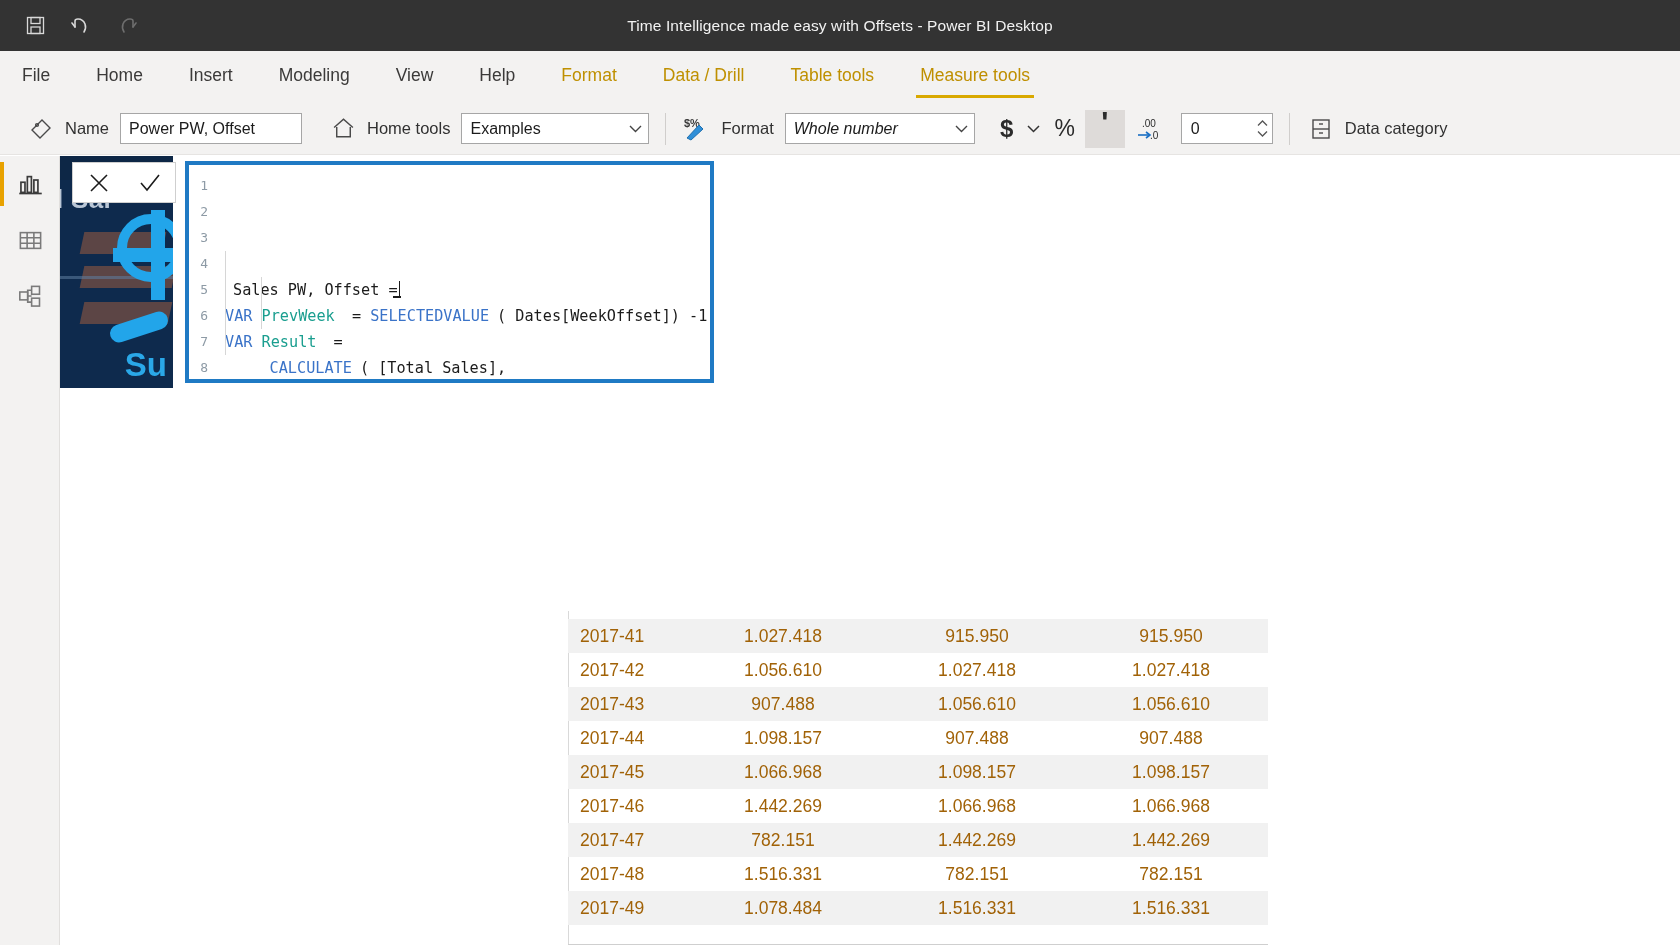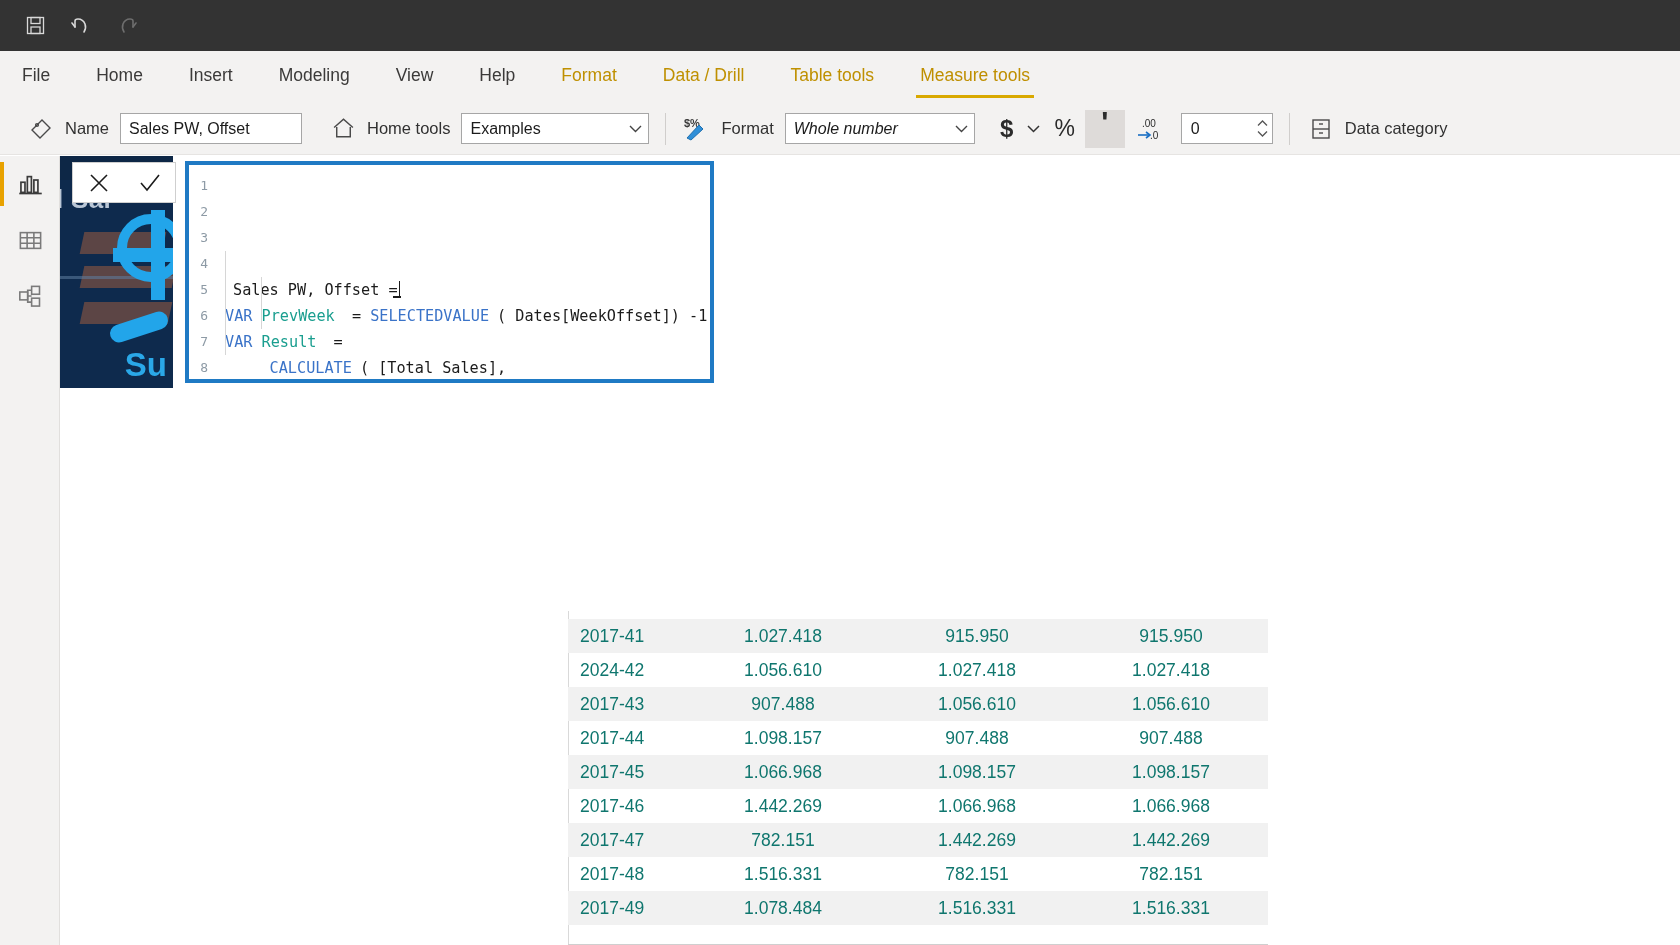--- a/index.html
+++ b/index.html
@@ -262,21 +262,21 @@
   .table-visual {
     position: absolute;
     left: 508px; top: 409px;
     width: 700px; height: 380px;
     overflow: hidden;
     background: #ffffff;
   }
   .tv-inner { position: absolute; left: 0; top: -14px; width: 700px; }
   .trow {
     display: flex; height: 34px; align-items: center;
-    font-size: 17.5px; color: #0f766e;
+    font-size: 17.5px; color: #a16207;
   }
   .trow.alt { background: #f1f1f1; }
   .tc { padding: 0 10px; }
   .tc.k { width: 118px; text-align: left; padding-left: 12px; }
   .tc.v { width: 194px; text-align: center; }
   .tv-leftline {
     position: absolute; left: 0; top: 0; bottom: 0;
     width: 1px; background: #d9d9d9;
   }
   .tv-bottomline {
@@ -303,20 +303,21 @@
           <path d="M5 11 L2 7"></path>
         </svg>
       </div>
       <div class="qat-btn">
         <svg width="22" height="19" viewBox="0 0 22 19" fill="none" stroke="#6e6e6e" stroke-width="1.6" stroke-linecap="round">
           <path d="M17 11 L17 5 Q17 3 14 3 Q9 3 7 8 Q5.5 12 8 16"></path>
           <path d="M17 11 L20 7"></path>
         </svg>
       </div>
     </div>
+    <div class="title-text">Time Intelligence made easy with Offsets - Power BI Desktop</div>
   </div>
 
   <div class="ribbon-tabs">
     <div class="rtab">File</div>
     <div class="rtab">Home</div>
     <div class="rtab">Insert</div>
     <div class="rtab">Modeling</div>
     <div class="rtab">View</div>
     <div class="rtab">Help</div>
     <div class="rtab ctx">Format</div>
@@ -328,21 +329,21 @@
   <div class="measure-bar">
 
     <div class="grp">
       <div class="mi-icon">
         <svg width="24" height="24" viewBox="0 0 24 24" fill="none" stroke="#4a4a4a" stroke-width="1.4">
           <path d="M13 3 L21 11 L11 21 L3 13 Z"></path>
           <circle cx="8" cy="8" r="1.4"></circle>
         </svg>
       </div>
       <div class="mi-label">Name</div>
-      <div class="txtbox name" title="Measure name">Sales PW, Offset</div>
+      <div class="txtbox name" title="Measure name">Power PW, Offset</div>
 
       <div style="width:26px"></div>
 
       <div class="mi-icon">
         <svg width="25" height="25" viewBox="0 0 24 24" fill="none" stroke="#4a4a4a" stroke-width="1.4">
           <path d="M3 11 L12 3 L21 11"></path>
           <path d="M5.5 10.5 V20 H18.5 V10.5"></path>
         </svg>
       </div>
       <div class="mi-label">Home tools</div>
@@ -482,21 +483,21 @@
             <div class="tc v">1.318.218</div>
             <div class="tc v">1.318.218</div>
           </div>
           <div class="trow alt">
             <div class="tc k">2017-41</div>
             <div class="tc v">1.027.418</div>
             <div class="tc v">915.950</div>
             <div class="tc v">915.950</div>
           </div>
           <div class="trow">
-            <div class="tc k">2024-42</div>
+            <div class="tc k">2017-42</div>
             <div class="tc v">1.056.610</div>
             <div class="tc v">1.027.418</div>
             <div class="tc v">1.027.418</div>
           </div>
           <div class="trow alt">
             <div class="tc k">2017-43</div>
             <div class="tc v">907.488</div>
             <div class="tc v">1.056.610</div>
             <div class="tc v">1.056.610</div>
           </div>

